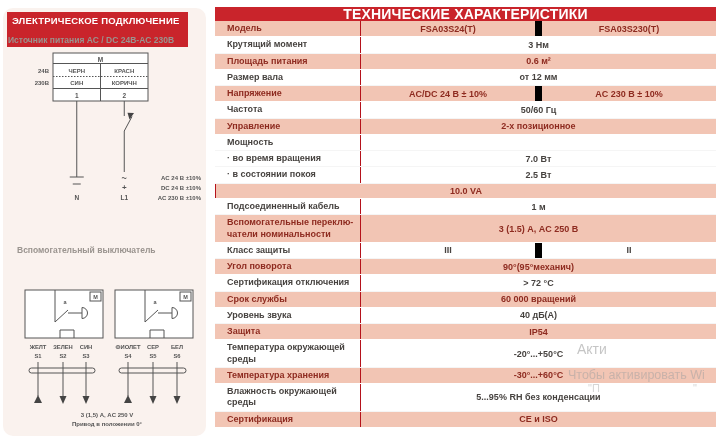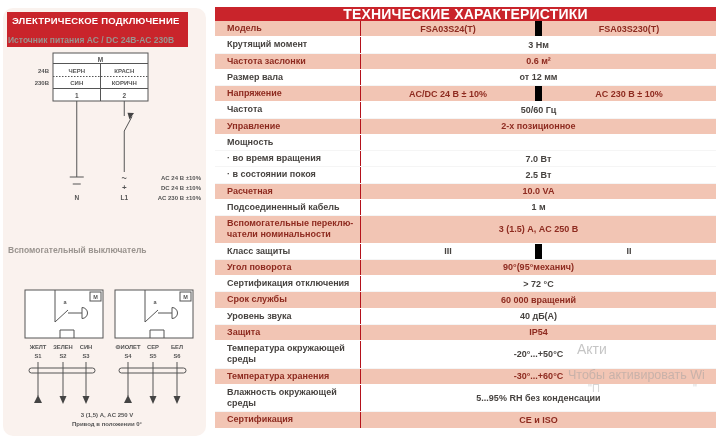--- a/index.html
+++ b/index.html
@@ -16,21 +16,21 @@
   .elec-header{
     position:absolute;left:4px;top:4px;width:181px;height:35px;
     background:#c9242b;color:#fff;font-weight:bold;font-size:9.5px;
     line-height:17px;padding-left:5px;box-sizing:border-box;letter-spacing:.2px;
   }
   .subtitle{
     position:absolute;left:5px;top:27px;font-size:8.5px;font-weight:bold;color:#9a948f;
   }
   .svg-abs{position:absolute;}
   .aux-title{
-    position:absolute;left:5px;top:237px;font-size:8.5px;font-weight:bold;color:#9a948f;
+    position:absolute;left:14px;top:237px;font-size:8.5px;font-weight:bold;color:#9a948f;
   }
   svg text{fill:#555;font-weight:bold;}
   
   .spec-table{
     position:absolute;left:215px;top:7px;width:501px;
   }
   .t-title{
     background:#c9242b;color:#fff;text-align:center;font-weight:bold;
     font-size:14px;height:14px;line-height:14px;letter-spacing:.2px;
   }
@@ -180,21 +180,21 @@
       <div class="t-row">
         <div class="t-lbl">
           <span>Крутящий момент</span>
         </div>
         <div class="t-vals">
           <div class="t-v">3 Нм</div>
         </div>
       </div>
       <div class="t-row shaded">
         <div class="t-lbl">
-          <span>Частота заслонки</span>
+          <span>Площадь питания</span>
         </div>
         <div class="t-vals">
           <div class="t-v">0.6 м²</div>
         </div>
       </div>
       <div class="t-row">
         <div class="t-lbl">
           <span>Размер вала</span>
         </div>
         <div class="t-vals">
@@ -244,23 +244,20 @@
       </div>
       <div class="t-row">
         <div class="t-lbl">
           <span>· в состоянии покоя</span>
         </div>
         <div class="t-vals">
           <div class="t-v">2.5 Вт</div>
         </div>
       </div>
       <div class="t-row shaded">
-        <div class="t-lbl">
-          <span>Расчетная</span>
-        </div>
         <div class="t-vals">
           <div class="t-v">10.0 VA</div>
         </div>
       </div>
       <div class="t-row">
         <div class="t-lbl">
           <span>Подсоединенный кабель</span>
         </div>
         <div class="t-vals">
           <div class="t-v">1 м</div>

